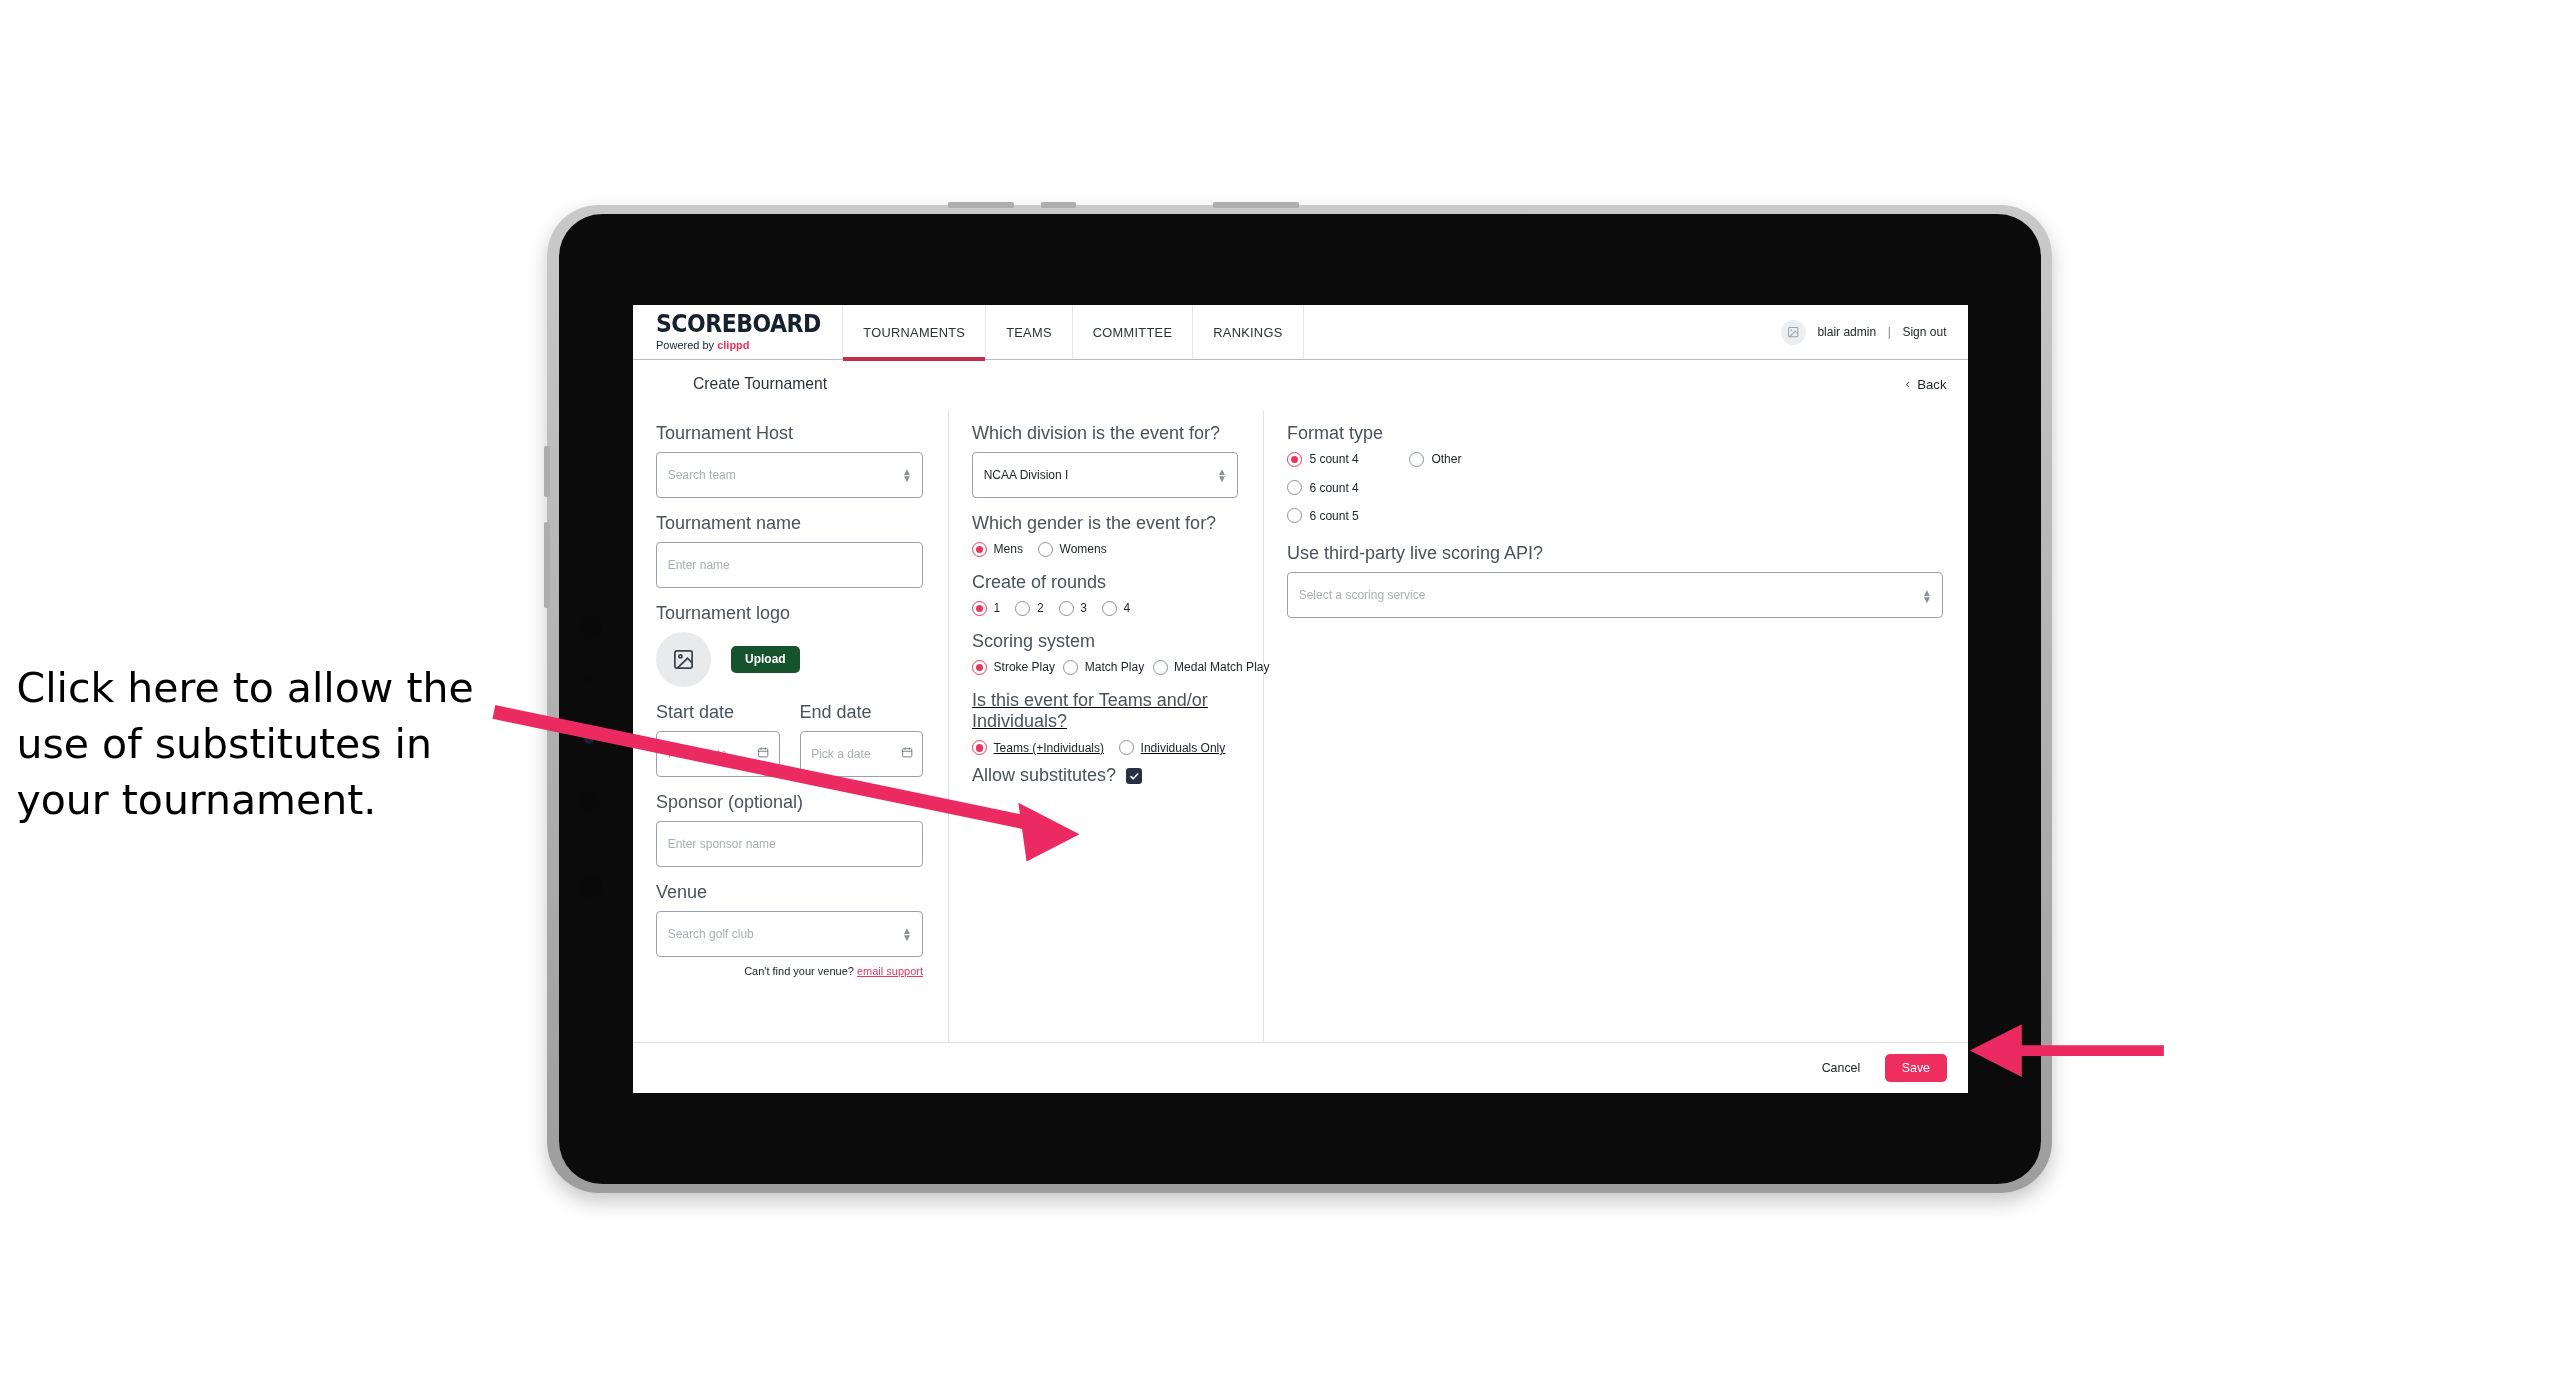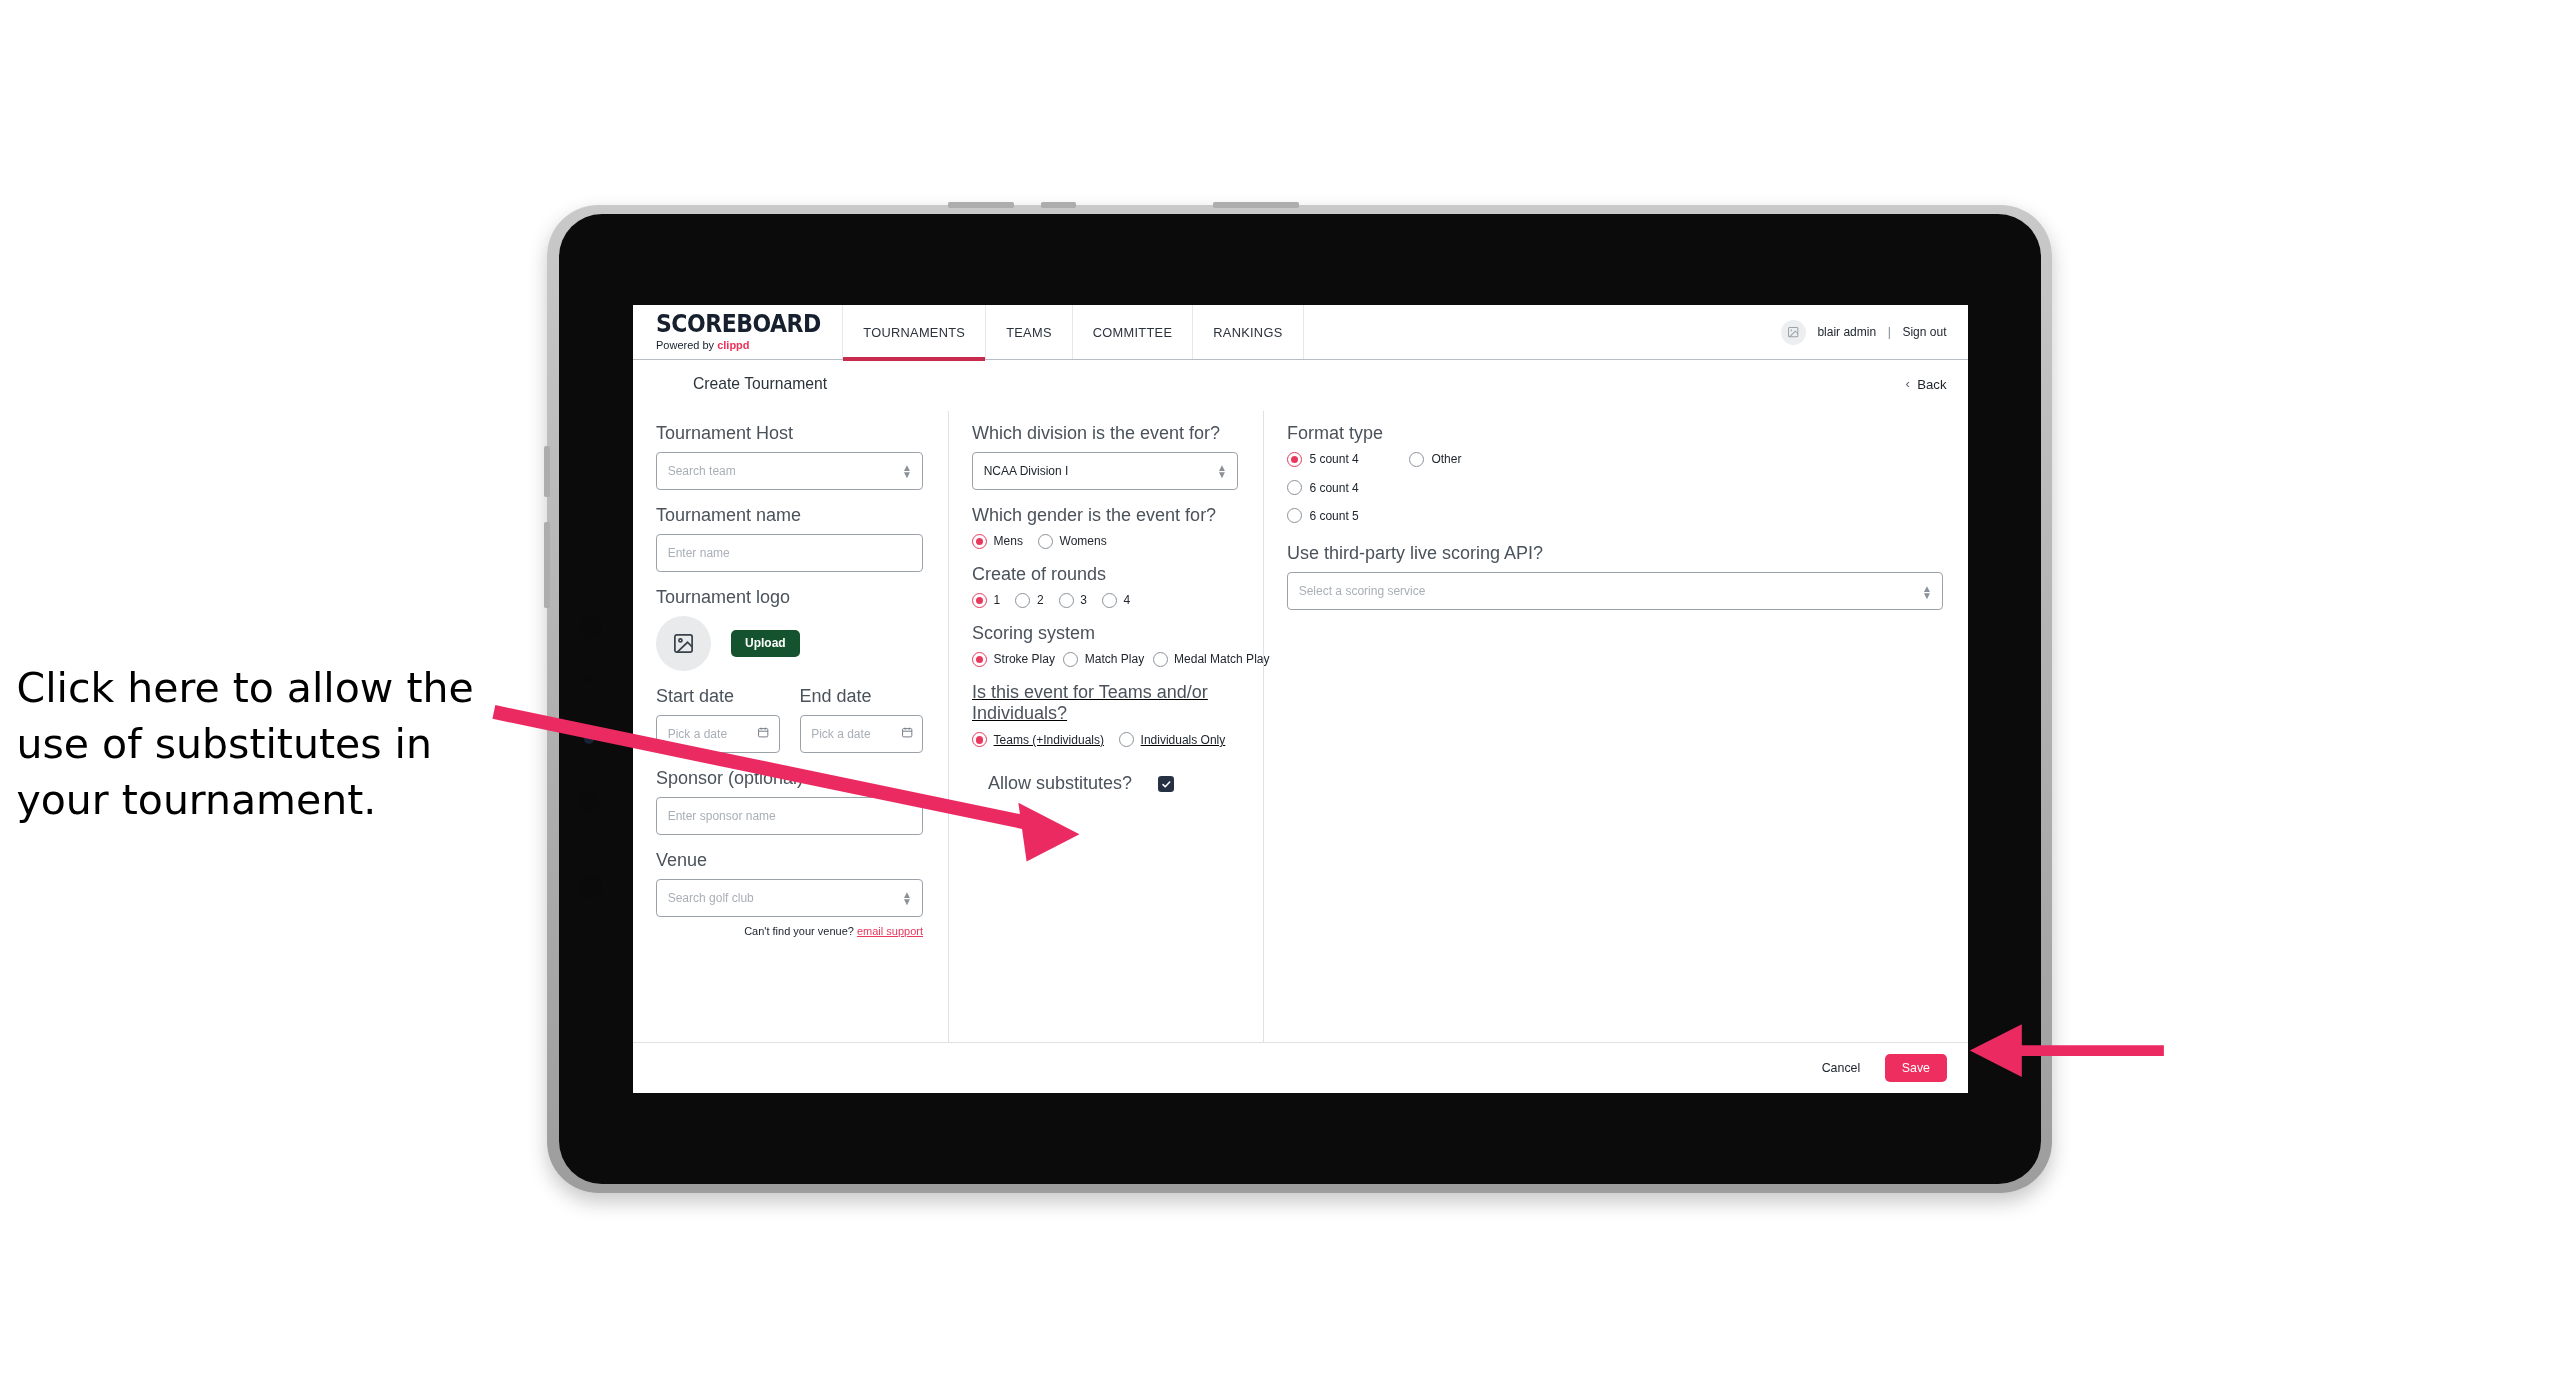--- a/index.html
+++ b/index.html
@@ -154,21 +154,21 @@
 
   .flabel {
     font-size: 18px; color: #4a525b;
     margin-bottom: 7.4px;
     line-height: 1.2;
   }
   .fgroup { margin-bottom: 15px; }
 
   .input {
     width: 100%;
-    height: 38px;
+    height: 46px;
     border: 1.1px solid #9aa1a9;
     border-radius: 4.1px;
     background: #fff;
     display: flex; align-items: center;
     padding: 0 10.7px;
     font-size: 12px;
     position: relative;
     cursor: text;
   }
   .input.select { cursor: pointer; padding-right: 28px; }
@@ -511,21 +511,21 @@
               <span class="rdo-label">Teams (+Individuals)</span>
             </div>
             <div class="radio-opt">
               <span class="rdo"></span>
               <span class="rdo-label">Individuals Only</span>
             </div>
           </div>
         </div>
 
         <div class="chkrow">
-          <span class="flabel" style="margin:16px;">Allow substitutes?</span>
+          <span class="flabel" style="margin:0;">Allow substitutes?</span>
           <span class="chk">
             <svg width="10.7" height="10.7" viewBox="0 0 24 24" fill="none" stroke="#ffffff" stroke-width="3.4" stroke-linecap="round" stroke-linejoin="round">
               <path d="M4.5 12.6l5 5 10-11"></path>
             </svg>
           </span>
         </div>
       </div>
 
       <div class="col col-3">
         <div class="fgroup">

